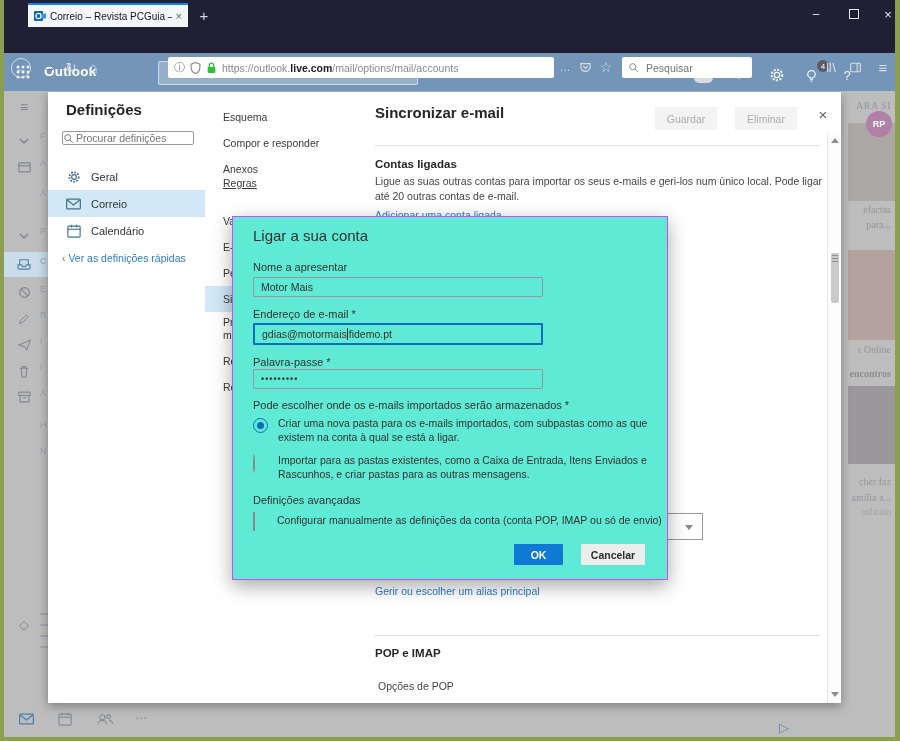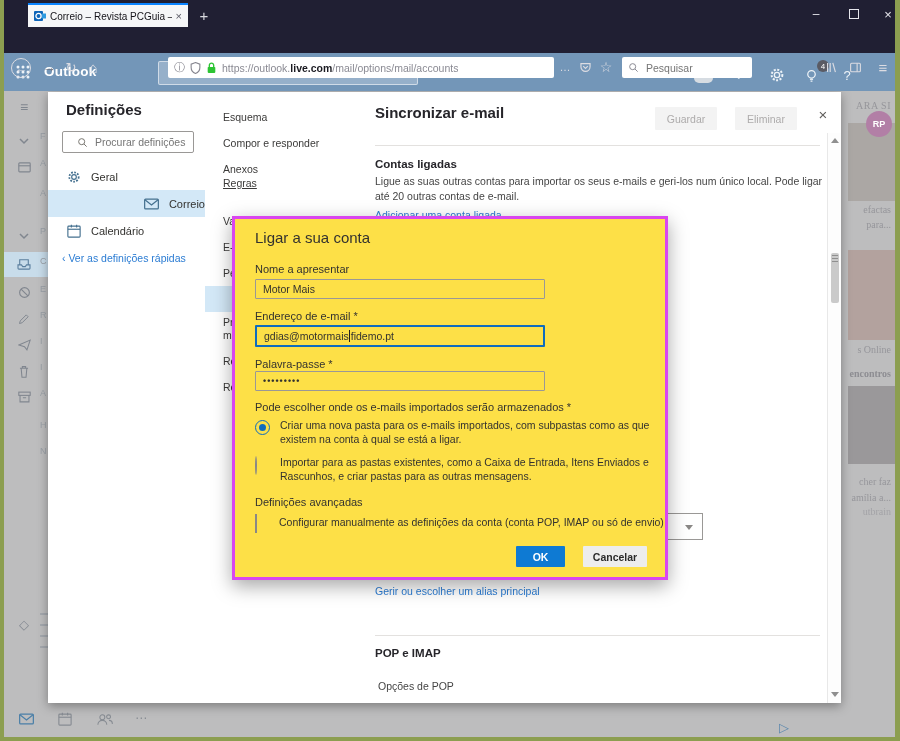--- a/index.html
+++ b/index.html
@@ -52,40 +52,40 @@
   .sicon{left:15px;width:18px;height:18px;color:#80868f;}
   .tinybar{left:40px;width:9px;height:2px;background:#a4a8ae;}
   .ads{left:844px;top:94px;width:52px;height:610px;overflow:hidden;z-index:1;font-family:Liberation Serif, serif;}
   .ad-line{position:absolute;right:5px;white-space:nowrap;font-size:10px;color:#96969b;}
   .ad-img{position:absolute;left:4px;width:48px;}
 
   
   .panel{left:48px;top:92px;width:793px;height:611px;background:#fff;z-index:5;
          box-shadow:0 3px 10px rgba(0,0,0,.35);}
   .p-title{left:18px;top:9px;font-size:15px;font-weight:700;color:#26252a;}
-  .p-search{left:14px;top:39px;width:132px;height:22px;border:1px solid #9a9896;border-radius:2px;
-            display:flex;align-items:center;gap:5px;padding:0 14px;box-sizing:border-box;color:#77756f;}
+  .p-search{left:14px;top:39px;width:132px;height:14px;border:1px solid #9a9896;border-radius:2px;
+            display:flex;align-items:center;padding:0 0;box-sizing:border-box;color:#77756f;}
   .p-search input{border:0;outline:0;width:100px;font-size:10.5px;color:#605e5c;background:transparent;font-family:inherit;}
   .nav-row{left:0;width:157px;height:27px;display:flex;align-items:center;gap:10px;padding-left:18px;box-sizing:border-box;}
   .nav-row .lbl{font-size:11px;color:#33322f;}
   .nav-ic{width:15px;height:15px;color:#44708f;}
   .quick{left:14px;font-size:10.5px;color:#2b7cd3;}
   .menu-item{left:157px;width:140px;font-size:10.5px;color:#3b3a39;display:flex;align-items:center;
              padding-left:18px;box-sizing:border-box;}
-  .sel{background:#d3e8f7;justify-content:flex-end;}
+  .sel{background:#d3e8f7;}
   .divider{background:#e3e1df;height:1px;}
   .btn-dis{height:23px;background:#f3f3f3;color:#adabab;font-size:10.5px;display:flex;
            align-items:center;justify-content:center;border-radius:1px;}
   .sb{left:779px;top:41px;width:14px;height:570px;background:#fdfdfd;border-left:1px solid #e8e8e8;box-sizing:border-box;}
   .sb-arrow{width:0;height:0;border-left:4px solid transparent;border-right:4px solid transparent;}
   .thumb{left:3px;width:8px;height:50px;background:#cacaca;border-radius:2px;}
   .grip{height:1px;background:#8f8f8f;margin:2px 1px 0 1px;}
 
   
-  .modal{left:232px;top:216px;width:436px;height:364px;background:#fde047;border:3px solid #d946ef;
+  .modal{left:232px;top:216px;width:436px;height:364px;background:#5eead4;border:1px solid #d946ef;
          box-sizing:border-box;z-index:10;box-shadow:0 6px 18px rgba(0,0,0,.35);}
   .m-title{left:20px;top:10px;font-size:15px;color:#33322f;}
   .m-label{font-size:11px;color:#33322f;left:20px;}
   .m-input{left:20px;width:290px;height:20px;border:1px solid #9a9896;border-radius:1px;
            font-size:10.5px;color:#33322f;display:flex;align-items:center;padding:0 7px;box-sizing:border-box;}
   .focused{border:2px solid #0f6cbd;}
   .caret{width:1px;height:12px;background:#222;margin:0 0.5px;}
   .radio{width:15px;height:15px;border-radius:50%;border:1px solid #8a8886;box-sizing:border-box;}
   .radio.on{border:1px solid #0f6cbd;display:flex;align-items:center;justify-content:center;}
   .radio.on::after{content:"";width:7px;height:7px;border-radius:50%;background:#0f6cbd;}

